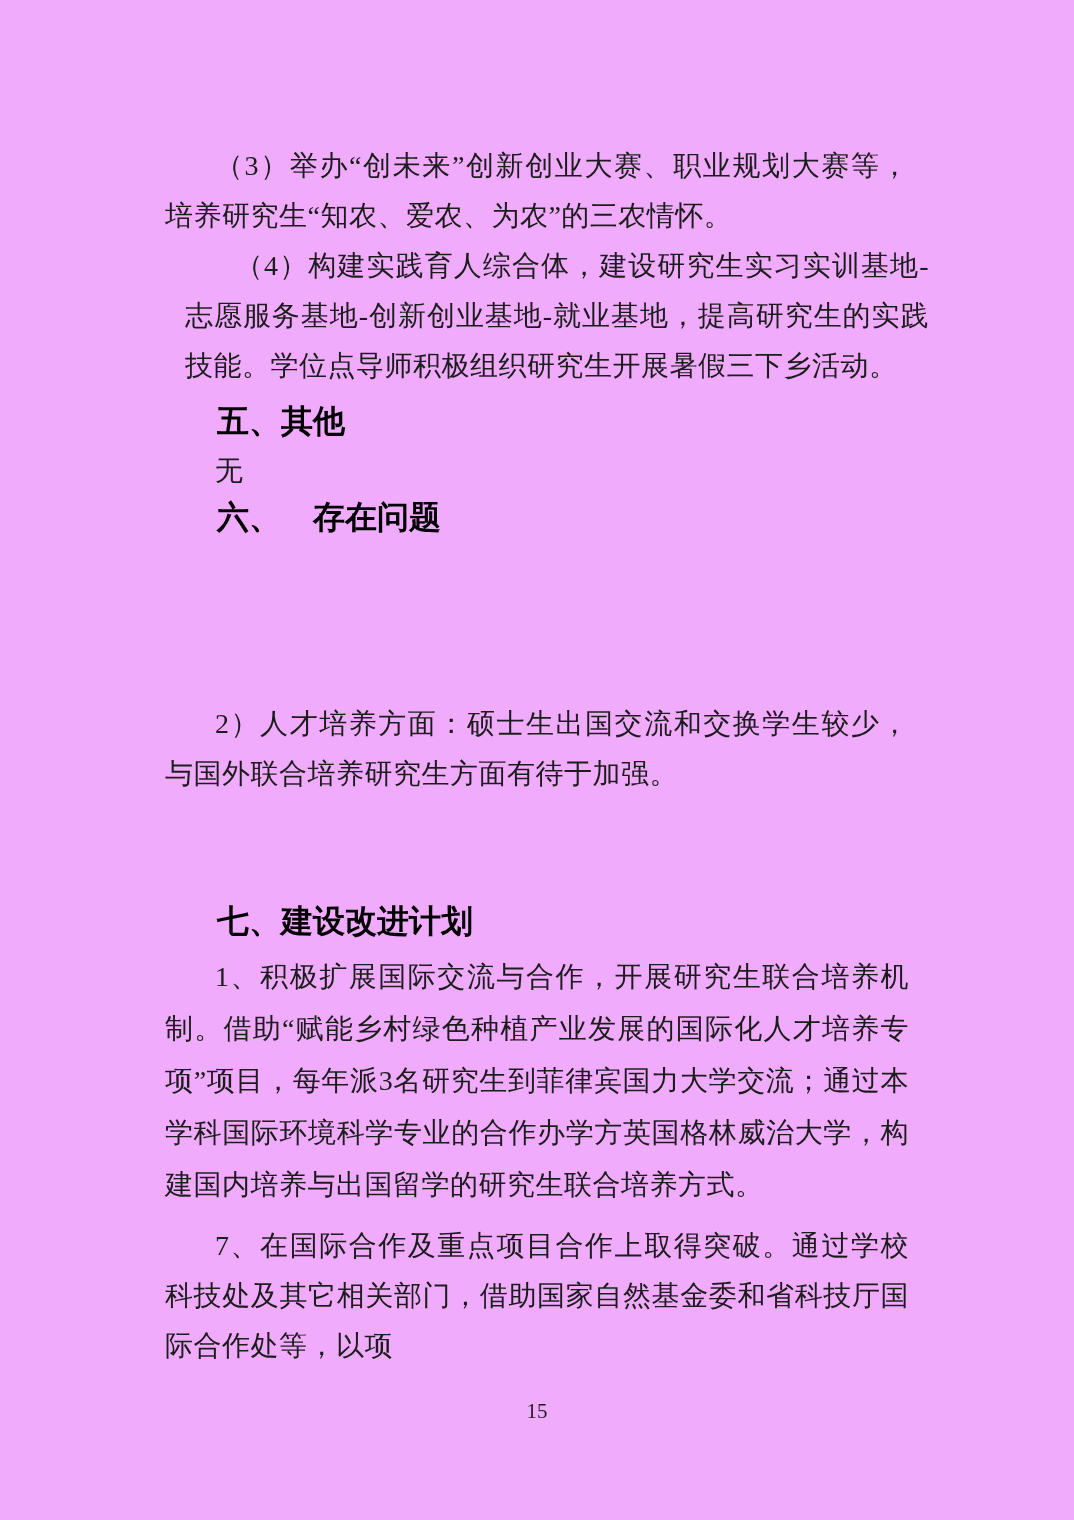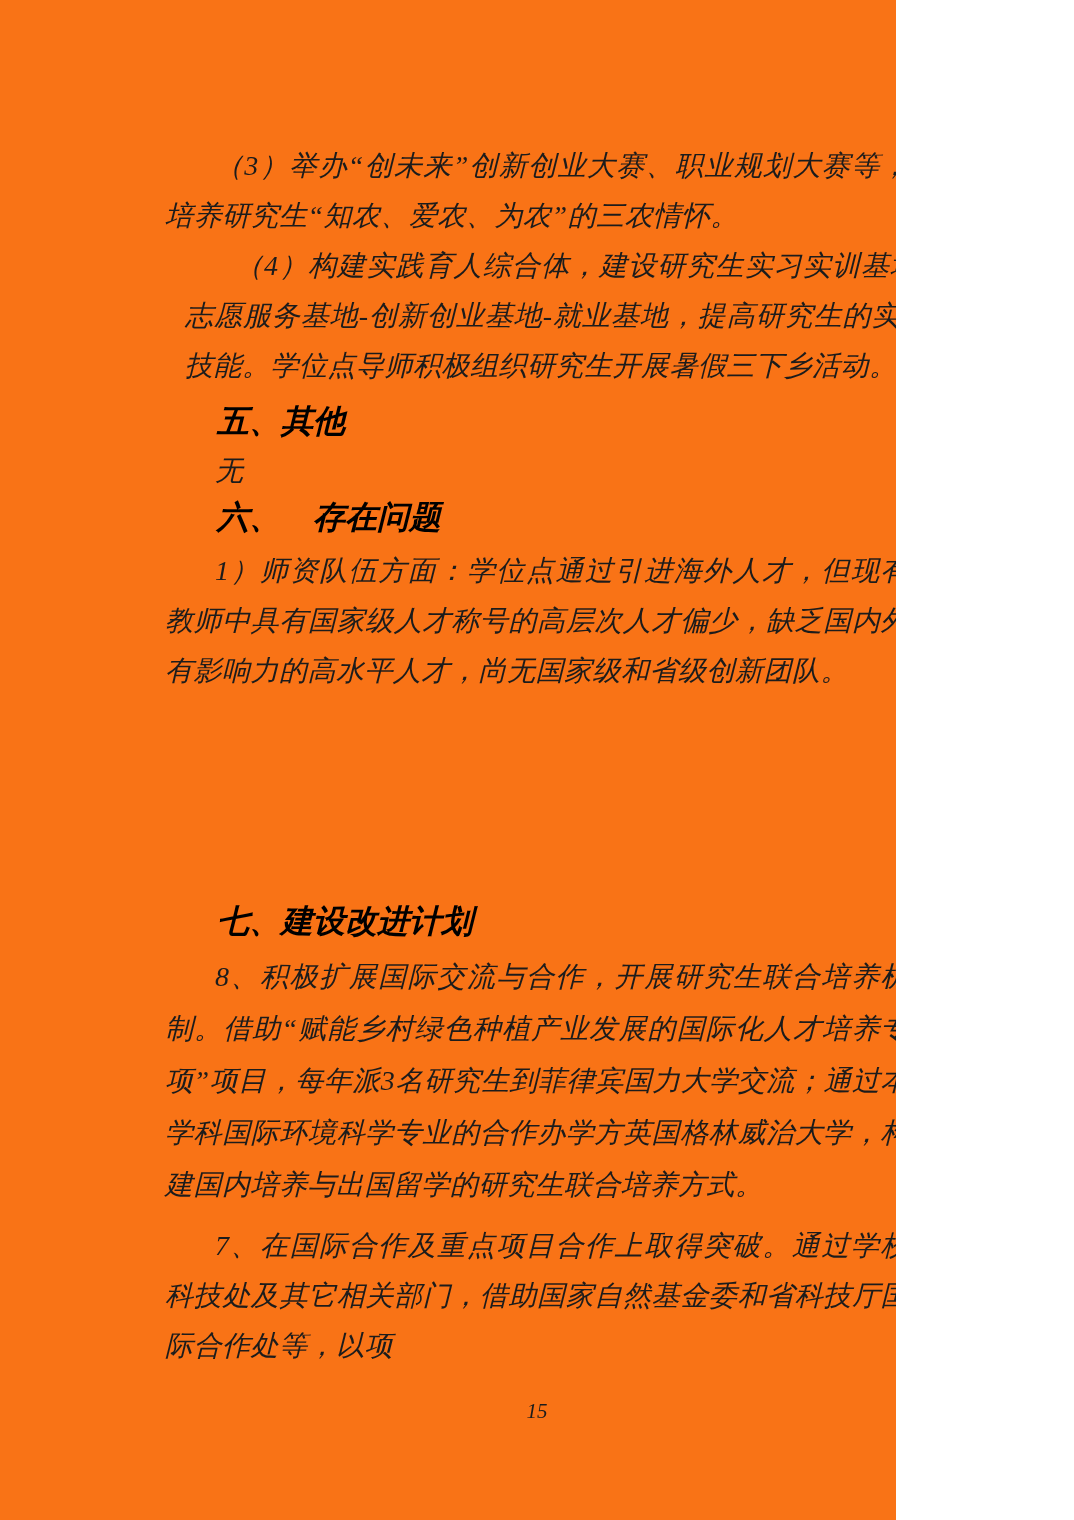--- a/index.html
+++ b/index.html
@@ -2,26 +2,25 @@
 <html><head>
 <meta charset="utf-8">
 <style>
   html, body {
     margin: 0;
     padding: 0;
     background: #ffffff;
   }
   .page {
     position: relative;
-    width: 896px;
+    width: 1074px;
     height: 1520px;
-    background: #f97316;
+    background: #f0abfc;
     overflow: hidden;
     font-family: "Liberation Serif", "DejaVu Serif", serif;
-    font-style: italic;
   }
   .block {
     position: absolute;
     left: 165px;
     width: 744px;
   }
   .para {
     margin: 0;
     font-size: 28px;
     line-height: 50px;
@@ -78,25 +77,25 @@
   <p class="block para b-p3">（3）举办“创未来”创新创业大赛、职业规划大赛等，培养研究生“知农、爱农、为农”的三农情怀。</p>
 
   <p class="block para b-p4">（4）构建实践育人综合体，建设研究生实习实训基地-志愿服务基地-创新创业基地-就业基地，提高研究生的实践技能。学位点导师积极组织研究生开展暑假三下乡活动。</p>
 
   <h2 class="block heading b-h5">五、其他</h2>
 
   <p class="block para b-none">无</p>
 
   <h2 class="block heading b-h6">六、　存在问题</h2>
 
-  <p class="block para b-prob1">1）师资队伍方面：学位点通过引进海外人才，但现有教师中具有国家级人才称号的高层次人才偏少，缺乏国内外有影响力的高水平人才，尚无国家级和省级创新团队。</p>
 
+  <p class="block para b-prob2">2）人才培养方面：硕士生出国交流和交换学生较少，与国外联合培养研究生方面有待于加强。</p>
 
 
   <h2 class="block heading b-h7">七、建设改进计划</h2>
 
-  <p class="block para wide b-plan1">8、积极扩展国际交流与合作，开展研究生联合培养机制。借助“赋能乡村绿色种植产业发展的国际化人才培养专项”项目，每年派3名研究生到菲律宾国力大学交流；通过本学科国际环境科学专业的合作办学方英国格林威治大学，构建国内培养与出国留学的研究生联合培养方式。</p>
+  <p class="block para wide b-plan1">1、积极扩展国际交流与合作，开展研究生联合培养机制。借助“赋能乡村绿色种植产业发展的国际化人才培养专项”项目，每年派3名研究生到菲律宾国力大学交流；通过本学科国际环境科学专业的合作办学方英国格林威治大学，构建国内培养与出国留学的研究生联合培养方式。</p>
 
   <p class="block para b-plan2">7、在国际合作及重点项目合作上取得突破。通过学校科技处及其它相关部门，借助国家自然基金委和省科技厅国际合作处等，以项</p>
 
   <div class="page-number b-footer">15</div>
 
 </div>
 
 </body></html>

